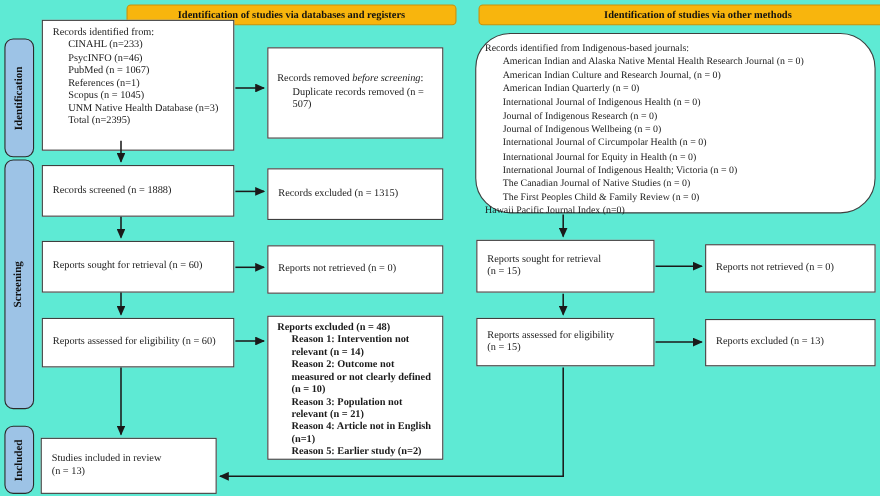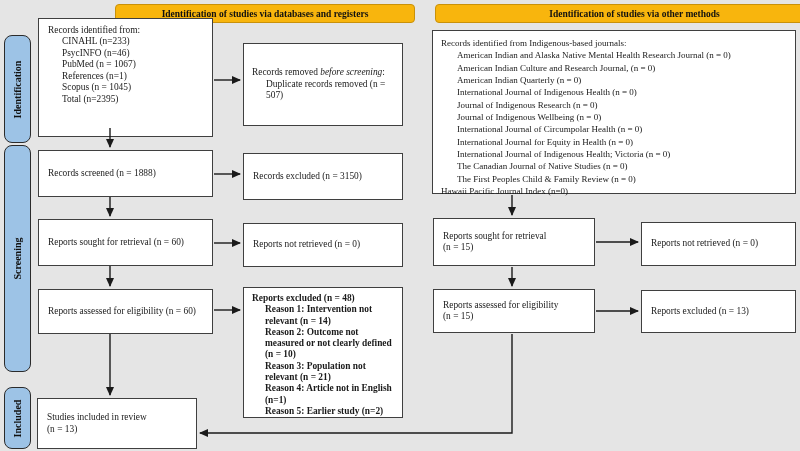--- a/index.html
+++ b/index.html
@@ -1,17 +1,17 @@
 <!DOCTYPE html>
 <html><head>
 <meta charset="utf-8">
 <style>
   html,body{margin:0;padding:0;background:#ffffff;}
   .canvas{
-    position:relative;width:800px;height:451px;background:#e5e5e5;
+    position:relative;width:800px;height:451px;background:#5eead4;
     font-family:"Liberation Serif","DejaVu Serif",serif;
     color:#1a1a1a;overflow:hidden;
   }
   
   .hdr{
     position:absolute;height:19px;background:#F8B50D;border:1.4px solid #C9910A;
     border-radius:4px;display:flex;align-items:center;justify-content:center;
     font-weight:bold;font-size:9.5px;box-sizing:border-box;color:#111;
   }
   #hdr-left{left:115px;top:4px;width:300px;}
@@ -38,21 +38,21 @@
   #box-db-identified{left:38px;top:18px;width:175px;height:119px;padding:6px 4px 4px 9px;}
   #box-db-removed{left:243px;top:43px;width:160px;height:83px;padding:4px 8px;}
   #box-db-screened{left:38px;top:150px;width:175px;height:47px;padding-left:9px;}
   #box-db-excluded{left:243px;top:153px;width:160px;height:47px;padding-left:9px;}
   #box-db-sought{left:38px;top:219px;width:175px;height:47px;padding-left:9px;}
   #box-db-notretrieved{left:243px;top:223px;width:160px;height:44px;padding-left:9px;}
   #box-db-assessed{left:38px;top:289px;width:175px;height:45px;padding-left:9px;}
   #box-db-reports-excluded{left:243px;top:287px;width:160px;height:131px;padding:5px 5px 4px 8px;line-height:1.2;font-weight:bold;}
   #box-db-reports-excluded .indent{margin-left:13px;}
   #box-included{left:37px;top:398px;width:160px;height:51px;padding-left:9px;}
-  #box-other-identified{left:432px;top:30px;width:364px;height:164px;padding:6px 6px 4px 8px;font-size:9px;line-height:1.37;}
+  #box-other-identified{left:432px;top:30px;width:364px;height:164px;padding:6px 6px 4px 8px;font-size:9px;line-height:1.37;border-radius:32px;}
   #box-other-sought{left:433px;top:218px;width:162px;height:48px;padding-left:9px;}
   #box-other-notretrieved{left:641px;top:222px;width:155px;height:44px;padding-left:9px;}
   #box-other-assessed{left:433px;top:289px;width:162px;height:44px;padding-left:9px;}
   #box-other-excluded{left:641px;top:290px;width:155px;height:43px;padding-left:9px;}
   
   #arrows{position:absolute;left:0;top:0;width:800px;height:451px;pointer-events:none;}
   #arrows line, #arrows polyline{stroke:#1a1a1a;stroke-width:1.4;fill:none;}
 </style>
 </head>
 <body>
@@ -77,37 +77,38 @@
   </div>
 
   <div class="box" id="box-db-identified">
     <div>Records identified from:</div>
     <div class="indent">
         <div>CINAHL (n=233)</div>
         <div>PsycINFO (n=46)</div>
         <div>PubMed (n = 1067)</div>
         <div>References (n=1)</div>
         <div>Scopus (n = 1045)</div>
+        <div>UNM Native Health Database (n=3)</div>
         <div>Total (n=2395)</div>
       </div>
   </div>
 
   <div class="box center" id="box-db-removed">
     <div><span>Records removed </span><i>before screening</i><span>:</span></div>
     <div class="indent">
         <div>Duplicate records removed (n = 507)</div>
       </div>
   </div>
 
   <div class="box center" id="box-db-screened">
     <span>Records screened (n = 1888)</span>
   </div>
 
   <div class="box center" id="box-db-excluded">
-    <span>Records excluded (n = 3150)</span>
+    <span>Records excluded (n = 1315)</span>
   </div>
 
   <div class="box center" id="box-db-sought">
     <span>Reports sought for retrieval (n = 60)</span>
   </div>
 
   <div class="box center" id="box-db-notretrieved">
     <span>Reports not retrieved (n = 0)</span>
   </div>
 

